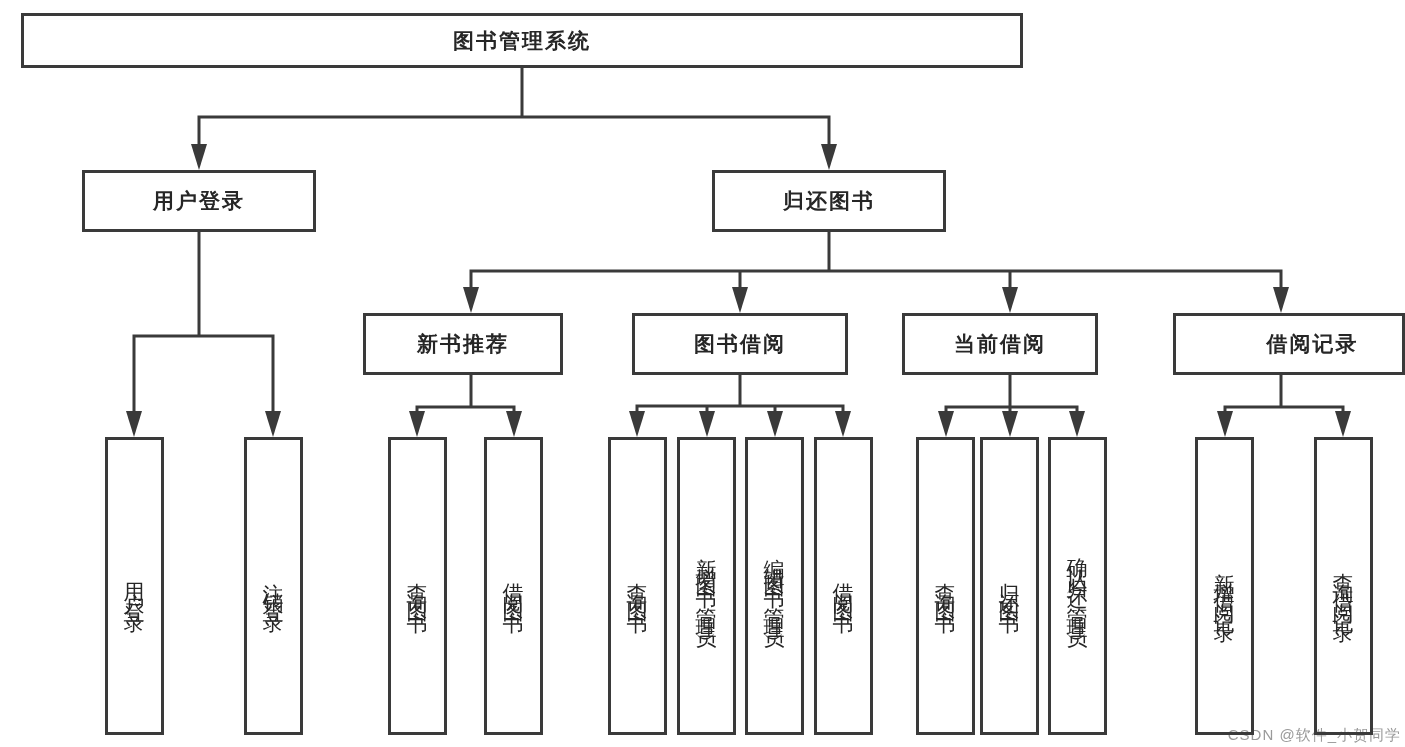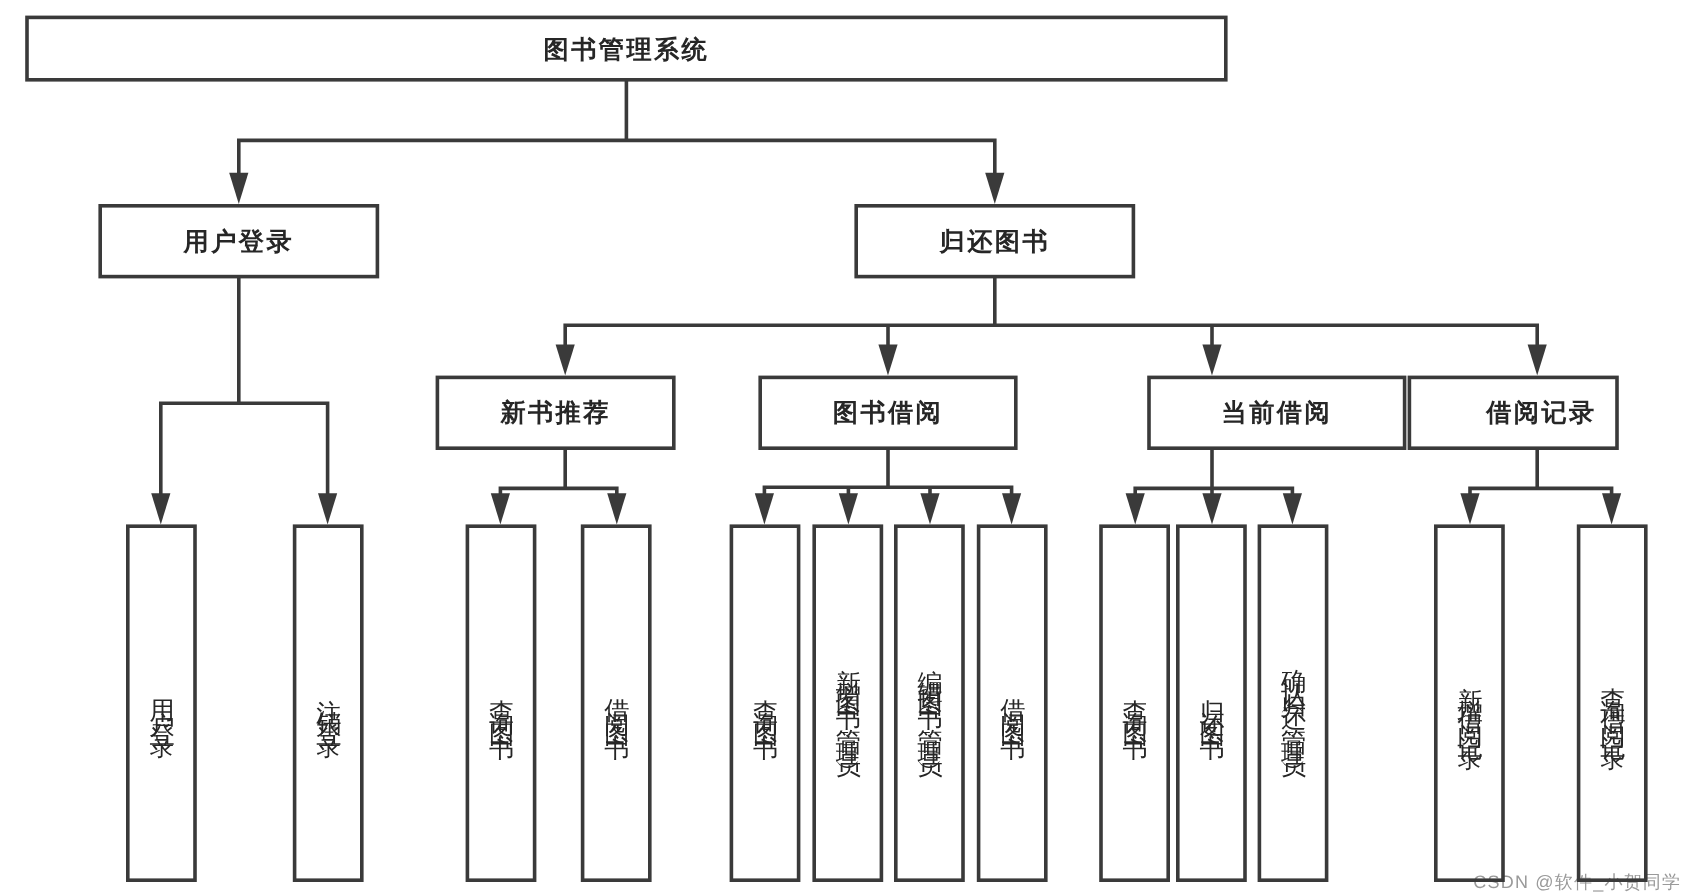--- a/index.html
+++ b/index.html
@@ -105,24 +105,24 @@
   <div class="node h" style="left:712px; top:170px; width:234px; height:62px;">
     <span>归还图书</span>
   </div>
 
   <div class="node h" style="left:363px; top:313px; width:200px; height:62px;">
     <span>新书推荐</span>
   </div>
   <div class="node h" style="left:632px; top:313px; width:216px; height:62px;">
     <span>图书借阅</span>
   </div>
-  <div class="node h" style="left:956px; top:313px; width:216px; height:62px;">
+  <div class="node h" style="left:902px; top:313px; width:196px; height:62px;">
     <span>当前借阅</span>
   </div>
-  <div class="node h" style="left:1173px; top:313px; width:176px; height:62px;padding-left:47px;">
+  <div class="node h" style="left:1173px; top:313px; width:232px; height:62px;padding-left:47px;">
     <span>借阅记录</span>
   </div>
 
   <div class="node v" style="left:105px; top:437px; width:59px; height:298px;">
     <span>用户登录</span>
   </div>
   <div class="node v" style="left:244px; top:437px; width:59px; height:298px;">
     <span>注销登录</span>
   </div>
 

